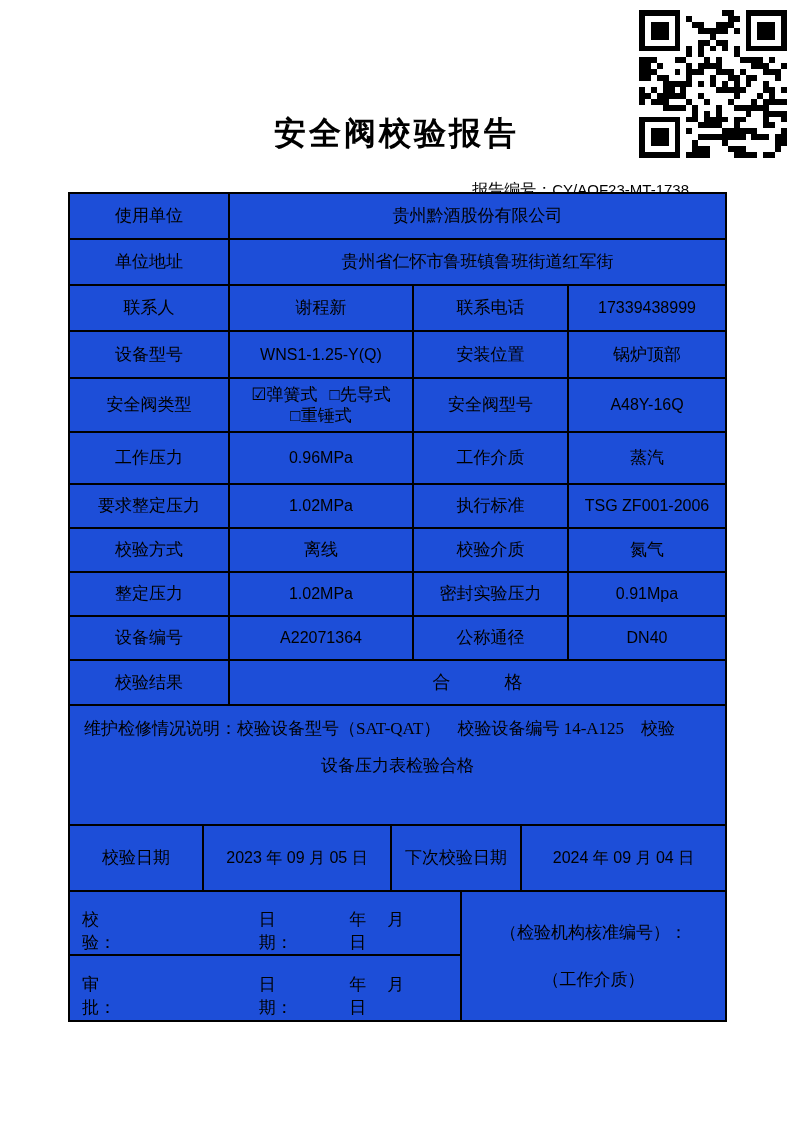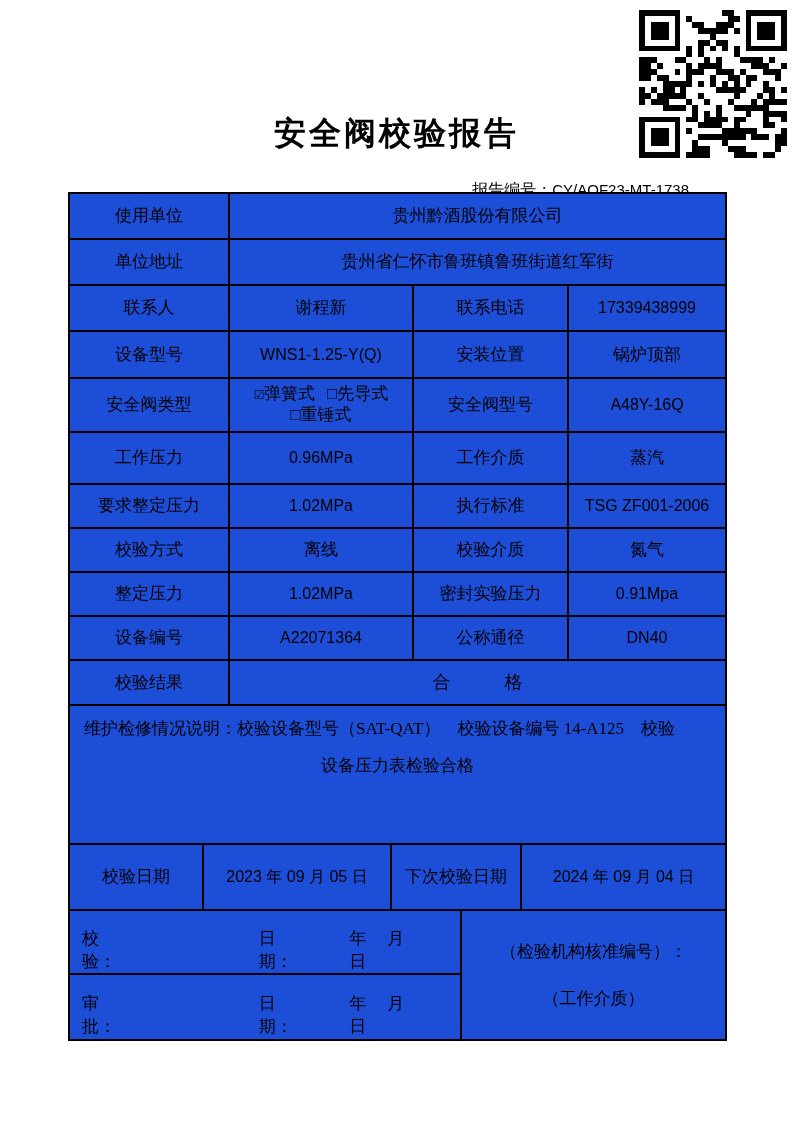--- a/index.html
+++ b/index.html
@@ -31,35 +31,35 @@
   }
   .row { display:flex; }
   .cell {
     border-right:2px solid #000; border-bottom:2px solid #000;
     display:flex; align-items:center; justify-content:center;
     text-align:center; font-size:17px; line-height:1.25; padding:2px 4px;
   }
   .row .cell:last-child { border-right:0; }
 
   .h46{height:46px}.h47{height:47px}.h54{height:54px}.h42{height:52px}
-  .h44{height:44px}.h45{height:45px}.h120{height:139px}.h50{height:66px}
+  .h44{height:44px}.h45{height:45px}.h120{height:120px}.h50{height:66px}
 
   .c-label  { width:160px; }
   .c-val    { width:184px; }
   .c-label2 { width:155px; }
   .c-val2   { flex:1; }
   .c-span   { flex:1; }
 
   .d-label  { width:134px; }
   .d-val    { width:188px; }
   .d-label2 { width:130px; }
 
   .val-sans { font-family:"Liberation Sans","DejaVu Sans",sans-serif; font-size:16px; }
 
-  .vt-cell { flex-direction:column; justify-content:center; padding:2px 2px;font-family:Liberation Mono, monospace; }
+  .vt-cell { flex-direction:column; justify-content:center; padding:2px 2px; }
   .vt-line1 { display:flex; gap:12px; justify-content:center; white-space:nowrap; }
   .vt-line2 { white-space:nowrap; }
 
   .result-val { font-size:18px; }
 
   .maint-cell {
     align-items:flex-start; justify-content:flex-start; flex-direction:column;
     text-align:left; padding:12px 14px 0 14px;
   }
   .maint-line1 { width:100%; font-size:17px; }

